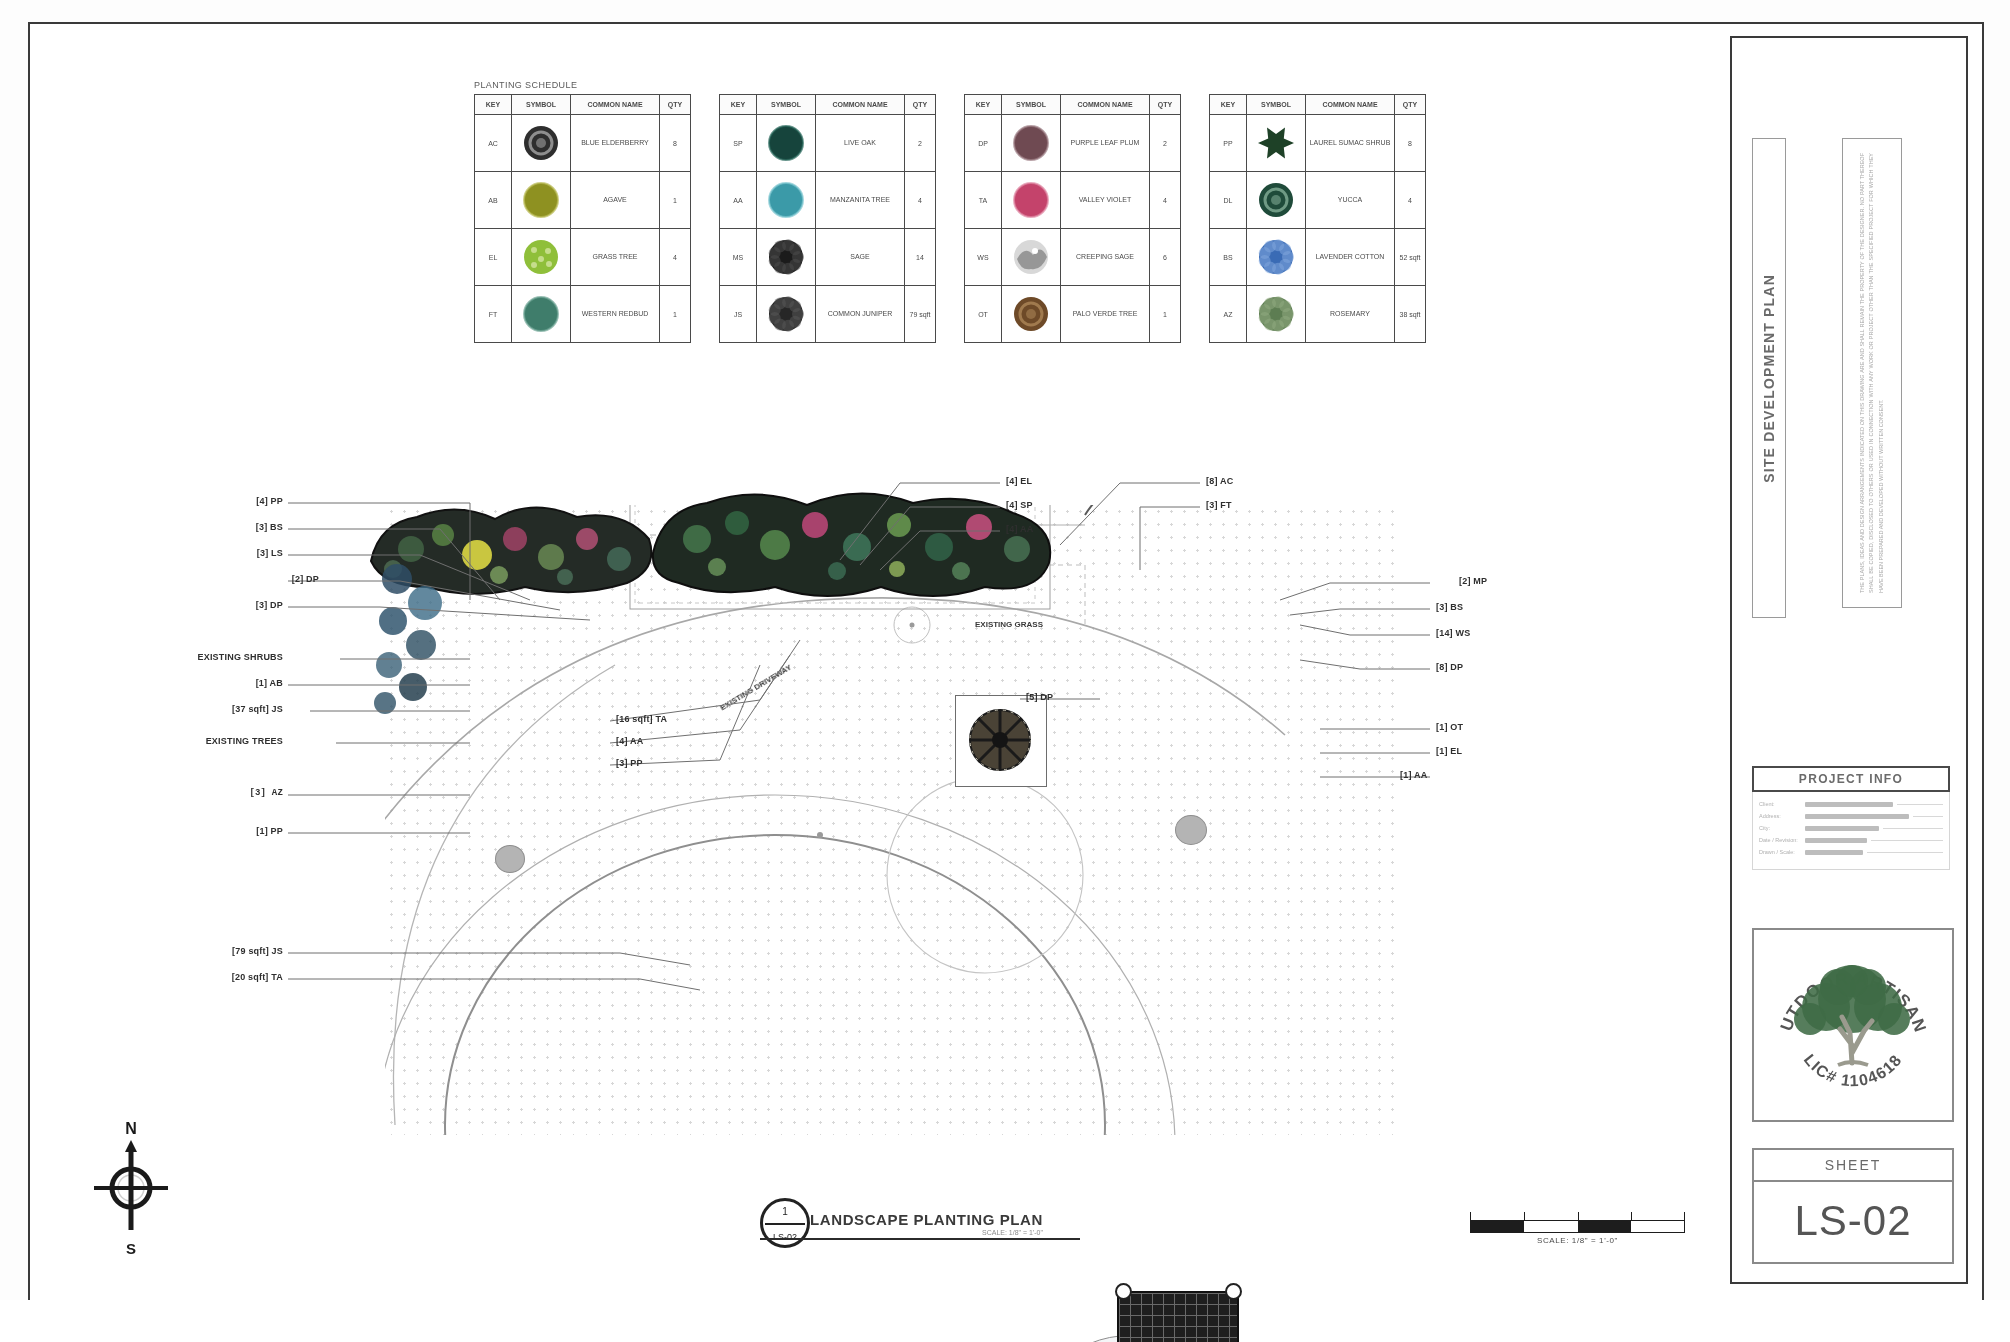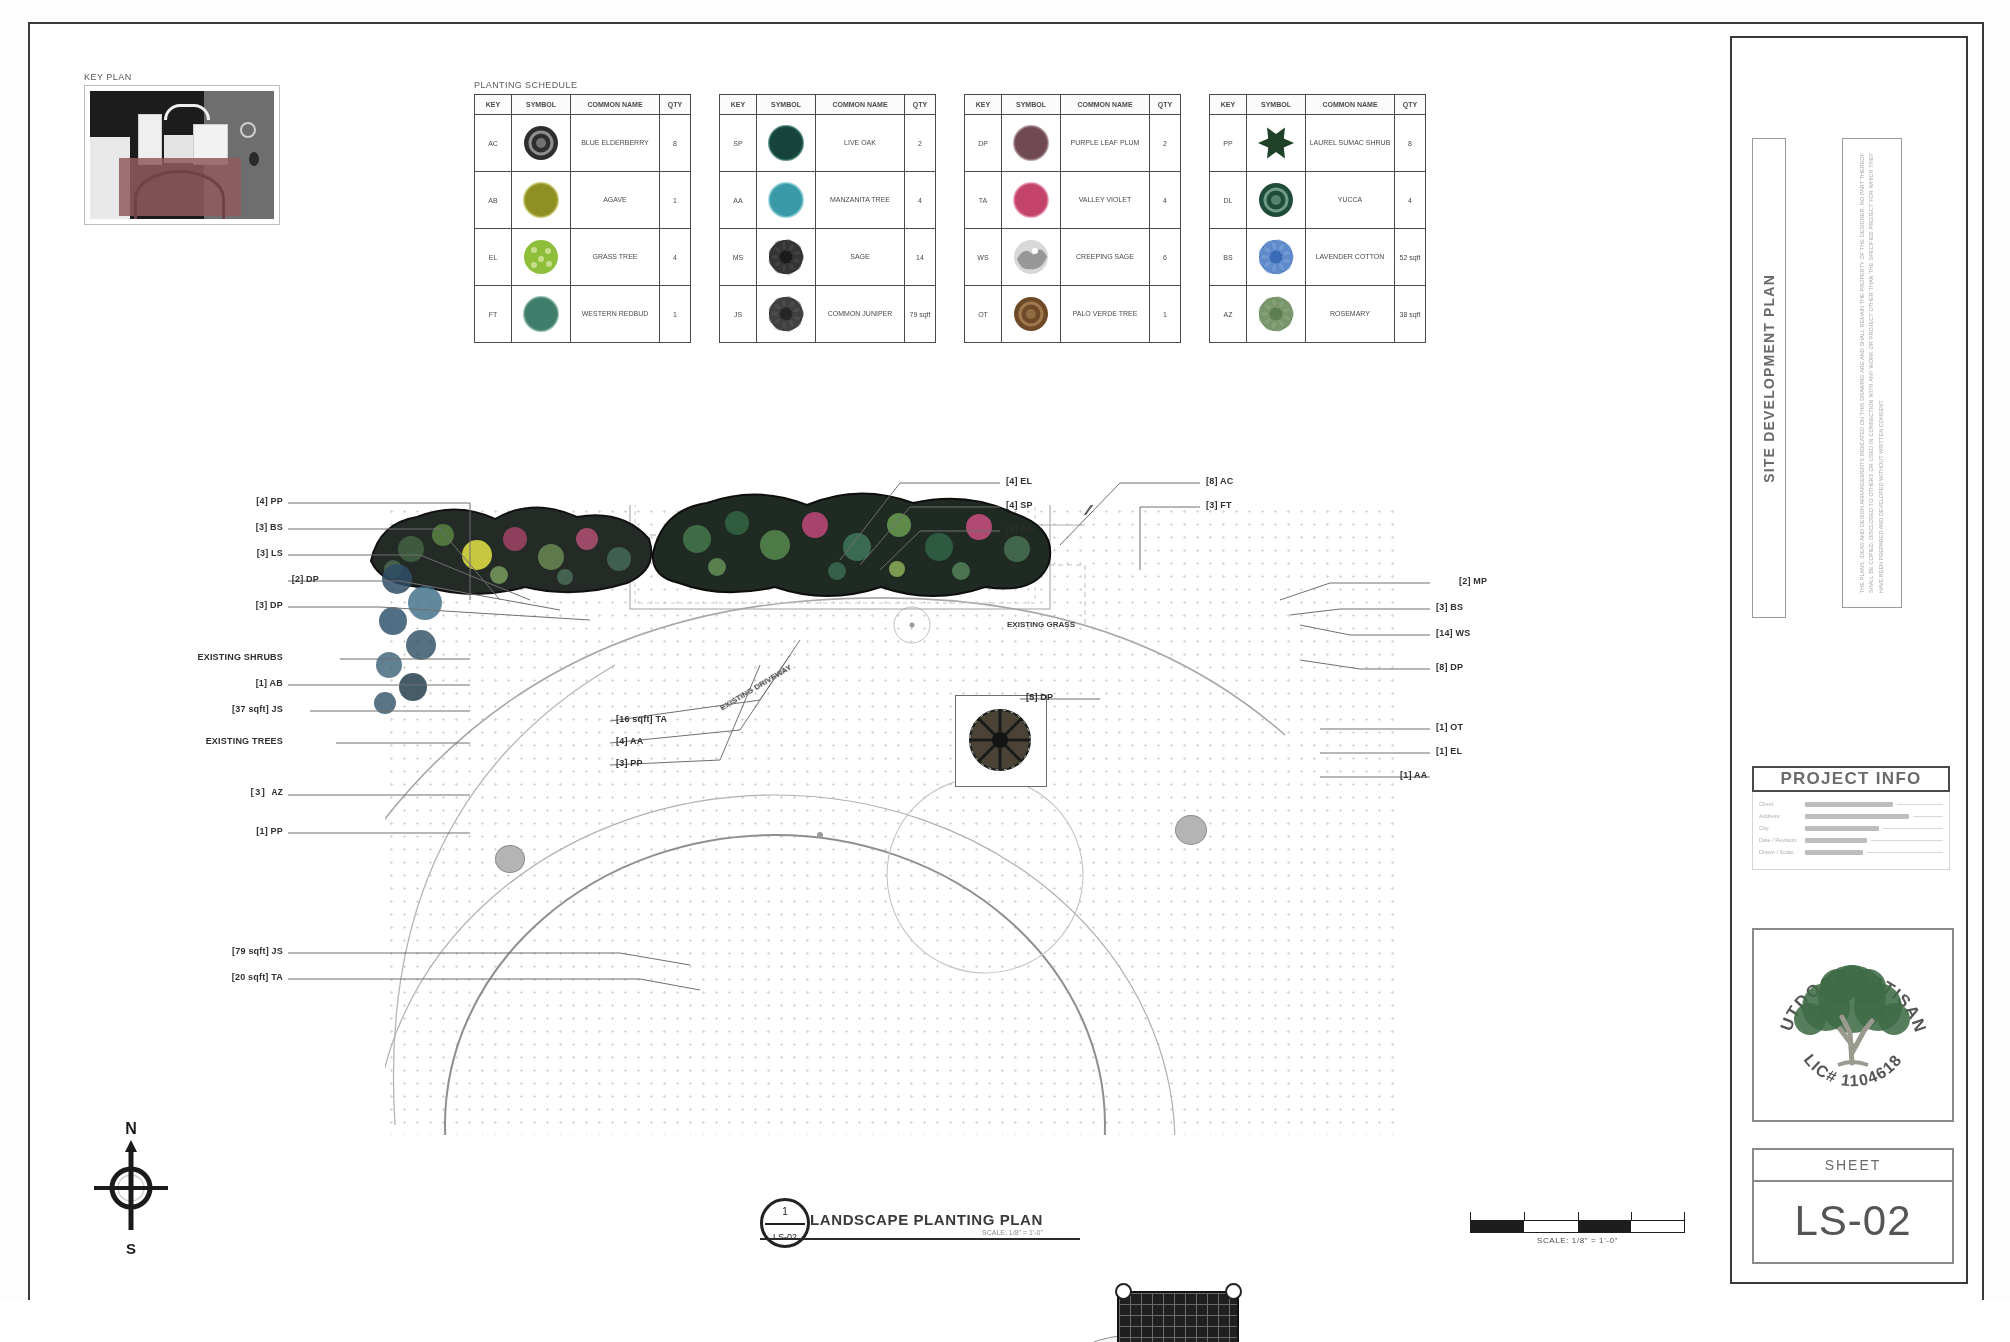--- a/index.html
+++ b/index.html
@@ -43,21 +43,21 @@
   .rt-col{position:absolute;left:1730px;top:36px;width:238px;height:1248px;border:2px solid #3a3a3a;background:#fff;box-sizing:border-box;}
   .rt-vert-wrap{position:absolute;left:1752px;top:138px;display:flex;gap:56px;}
   .vbox{border:1px solid #9a9a9a;background:#fff;box-sizing:border-box;display:flex;align-items:center;justify-content:center;}
   .vbox-1{width:34px;height:480px;}
   .vbox-2{width:60px;height:470px;}
   .vtext{writing-mode:vertical-rl;transform:rotate(180deg);white-space:nowrap;}
   .v-title{font-size:14px;letter-spacing:1.2px;color:#6a6a6a;font-weight:600;filter:blur(.4px);}
   .v-note{font-size:5.5px;line-height:1.7;color:#a8a8a8;filter:blur(.5px);max-height:440px;white-space:normal;text-align:justify;}
 
   .pinfo{position:absolute;left:1752px;top:766px;width:198px;}
-  .pinfo-hd{border:2px solid #4a4a4a;height:22px;display:flex;align-items:center;justify-content:center;font-size:17px;letter-spacing:1.3px;color:#6b6b6b;font-weight:700;filter:blur(.4px);}
+  .pinfo-hd{border:2px solid #4a4a4a;height:22px;display:flex;align-items:center;justify-content:center;font-size:12px;letter-spacing:1.3px;color:#6b6b6b;font-weight:700;filter:blur(.4px);}
   .pinfo-body{border:1px solid #d6d6d6;border-top:none;padding:9px 6px 8px 6px;}
   .pinfo-row{display:flex;align-items:center;margin-bottom:6px;gap:4px;}
   .pinfo-lbl{font-size:5.5px;color:#b0b0b0;width:42px;text-align:left;filter:blur(.5px);flex:none;}
   .pinfo-val{height:5px;background:#bdbdbd;border-radius:1px;}
   .pinfo-line{flex:1;height:1px;background:#d8d8d8;}
 
   .logo-box{position:absolute;left:1752px;top:928px;width:198px;height:190px;border:2px solid #8a8a8a;background:#fff;display:flex;align-items:center;justify-content:center;}
   .logo-inner{position:relative;width:170px;height:168px;}
 
   .sheet-box{position:absolute;left:1752px;top:1148px;width:198px;height:112px;border:2px solid #8a8a8a;background:#fff;}
@@ -116,37 +116,20 @@
   .sb-ticks{position:relative;height:8px;}
   .sb-tick{position:absolute;top:0;width:1px;height:8px;background:#1d1d1d;}
 </style>
 </head>
 <body>
 
 <div id="sheet">
   <div class="page-border"></div>
   <div class="page-border-2"></div>
 
-  <div class="keyplan-wrap">
-    <div class="keyplan-title">KEY PLAN</div>
-    <div class="keyplan-box">
-      <div class="keyplan-img">
-        <div class="kp-gray"></div>
-          <div class="kp-white-l"></div>
-        <div class="kp-pipe"></div>
-        <div class="kp-house"></div>
-          <div class="kp-house2"></div>
-          <div class="kp-house3"></div>
-        <div class="kp-lot"></div>
-          <div class="kp-lot-arc"></div>
-        <div class="kp-dot"></div>
-          <div class="kp-sm"></div>
-      </div>
-    </div>
-  </div>
 
   <div class="sched-wrap">
     <div class="sched-title">PLANTING SCHEDULE</div>
     <div class="sched-tables" id="sched-tables">
         <table class="sched">
           <thead>
             <tr>
               <th class="c-code">KEY</th>
               <th class="c-sym">SYMBOL</th>
               <th class="c-name">COMMON NAME</th>
@@ -538,21 +521,21 @@
       <div class="pergola"></div>
 
       <div class="post" style="left:90px;top:-12px;"></div>
       <div class="post" style="left:200px;top:-12px;"></div>
 
     </div>
 
     <div class="stone" style="left:110px;top:340px;width:28px;height:26px;"></div>
     <div class="stone" style="left:790px;top:310px;width:30px;height:28px;"></div>
 
-    <div class="txt-site" style="left:590px;top:115px;margin-left:32px;">EXISTING GRASS</div>
+    <div class="txt-site" style="left:590px;top:115px;">EXISTING GRASS</div>
     <div class="txt-site" style="left:330px;top:178px;transform:rotate(-31deg);">EXISTING DRIVEWAY</div>
   </div>
 
   <svg width="2010" height="1342" style="position:absolute;left:0;top:0;pointer-events:none;">
     <g stroke="#6f6f6f" stroke-width="1" fill="none">
       <path d="M288 503 L470 503 L470 600"></path>
       <path d="M288 529 L440 529 L500 600"></path>
       <path d="M288 555 L420 555 L530 600"></path>
       <path d="M288 581 L400 581 L560 610"></path>
       <path d="M288 607 L380 607 L590 620"></path>

